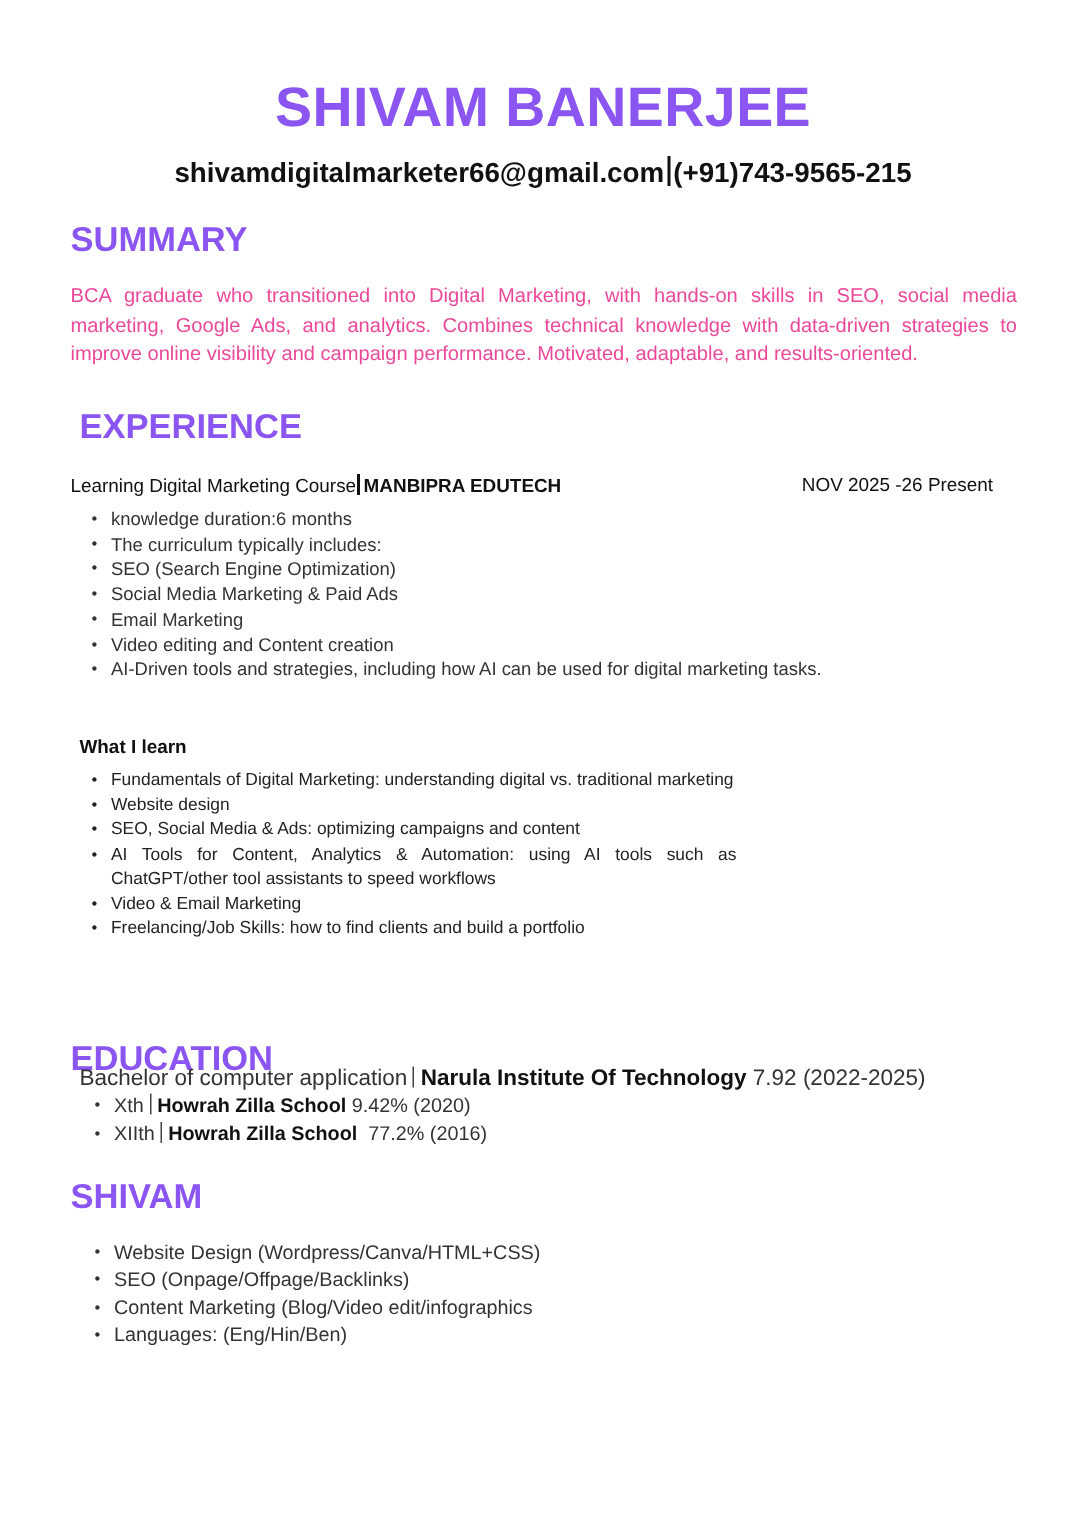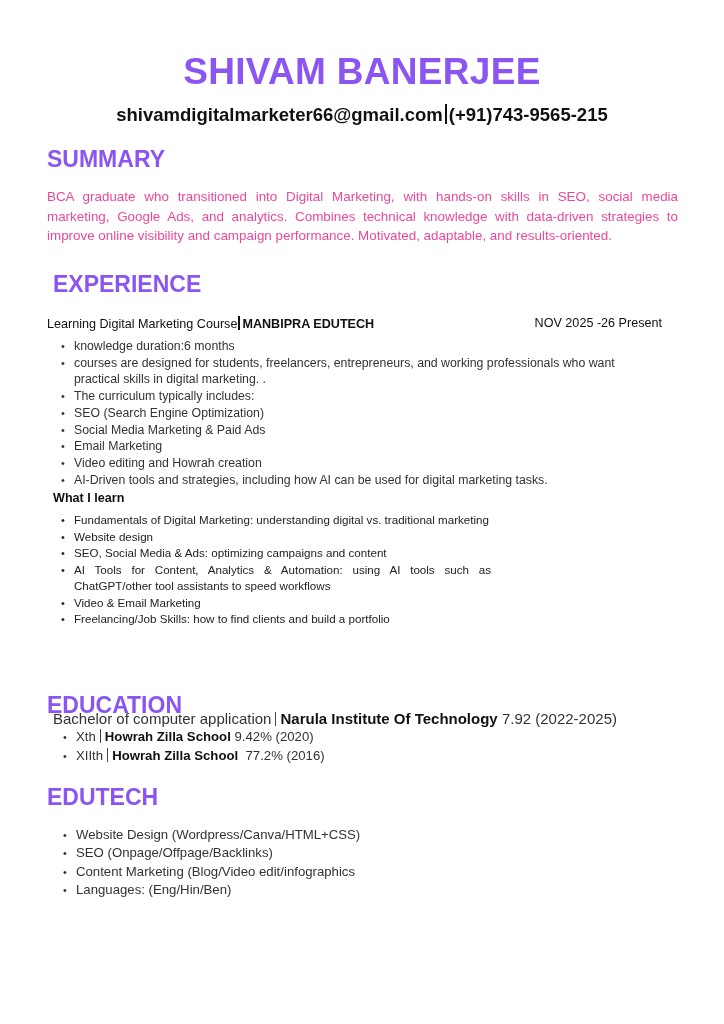--- a/index.html
+++ b/index.html
@@ -38,26 +38,25 @@
 <div class="h2" style="left:47px; top:146px;">SUMMARY</div>
 <p class="summary">BCA graduate who transitioned into Digital Marketing, with hands-on skills in SEO, social media marketing, Google Ads, and analytics. Combines technical knowledge with data-driven strategies to improve online visibility and campaign performance. Motivated, adaptable, and results-oriented.</p>
 
 <div class="h2" style="left:53px; top:271px;">EXPERIENCE</div>
 <div class="exp-head">
   <span>Learning Digital Marketing Course</span><span class="vbar"></span><b>MANBIPRA EDUTECH</b>
   <span class="date">NOV 2025 -26 Present</span>
 </div>
 <ul class="blist exp-list">
   <li>knowledge duration:6 months</li>
-  <li>courses are designed for students, freelancers, entrepreneurs, and working professionals who want practical skills in digital marketing. .</li>
   <li>The curriculum typically includes:</li>
   <li>SEO (Search Engine Optimization)</li>
   <li>Social Media Marketing &amp; Paid Ads</li>
   <li>Email Marketing</li>
-  <li>Video editing and Howrah creation</li>
+  <li>Video editing and Content creation</li>
   <li>AI-Driven tools and strategies, including how AI can be used for digital marketing tasks.</li>
 </ul>
 <div class="learn-title">What I learn</div>
 <ul class="blist learn-list">
   <li class="just">Fundamentals of Digital Marketing: understanding digital vs. traditional marketing</li>
   <li>Website design</li>
   <li>SEO, Social Media &amp; Ads: optimizing campaigns and content</li>
   <li class="just">AI Tools for Content, Analytics &amp; Automation: using AI tools such as ChatGPT/other tool assistants to speed workflows</li>
   <li>Video &amp; Email Marketing</li>
   <li>Freelancing/Job Skills: how to find clients and build a portfolio</li>
@@ -65,19 +64,19 @@
 
 <div class="h2" style="left:47px; top:644px;margin-top:48px;">EDUCATION</div>
 <div class="edu-main">
   <span>Bachelor of computer application</span><span class="thin-sep"></span><b>Narula Institute Of Technology</b> <span>7.92 (2022-2025)</span>
 </div>
 <ul class="blist edu-list">
   <li><span>Xth</span><span class="thin-sep"></span><b>Howrah Zilla School</b> <span>9.42% (2020)</span></li>
   <li><span>XIIth</span><span class="thin-sep"></span><b>Howrah Zilla School</b>&nbsp; <span>77.2% (2016)</span></li>
 </ul>
 
-<div class="h2" style="left:47px; top:784px;">EDUTECH</div>
+<div class="h2" style="left:47px; top:784px;">SHIVAM</div>
 <ul class="blist skills-list">
   <li>Website Design (Wordpress/Canva/HTML+CSS)</li>
   <li>SEO (Onpage/Offpage/Backlinks)</li>
   <li>Content Marketing (Blog/Video edit/infographics</li>
   <li>Languages: (Eng/Hin/Ben)</li>
 </ul>
 
 </body></html>

